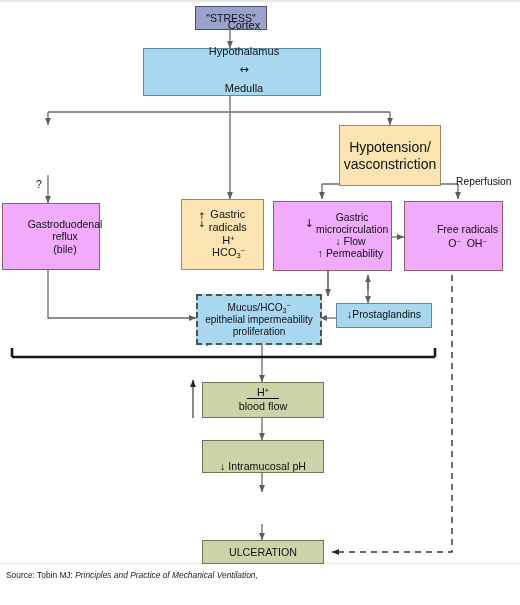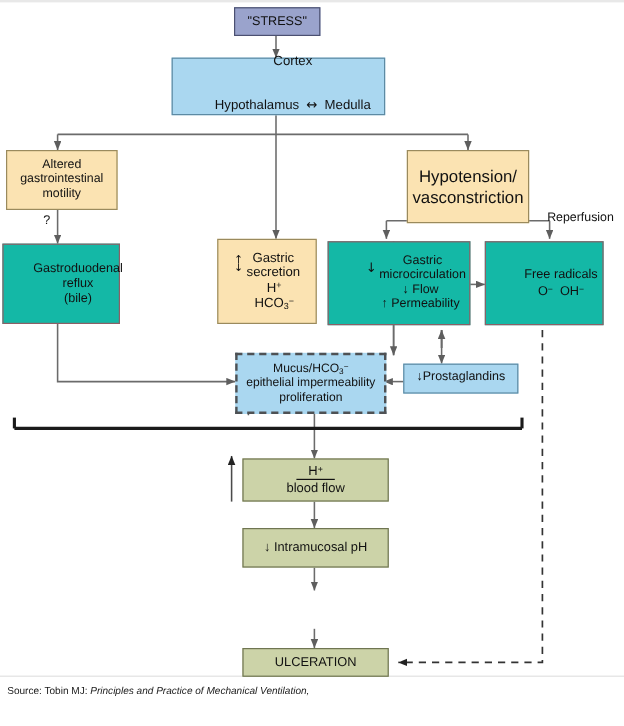--- a/index.html
+++ b/index.html
@@ -29,21 +29,21 @@
     justify-content:center;
     text-align:center;
     color:#111111;
     line-height:1.16;
     z-index:3;
   }
   .box .ln{display:block;white-space:nowrap;}
   .c-stress{background:#9aa3cc;border-color:#4b5071;}
   .c-blue{background:#aad7f0;border-color:#5d8aa3;}
   .c-cream{background:#fbe3b2;border-color:#9a8a5d;}
-  .c-red{background:#14b8a6;border-color:#8c5f66;padding-left:28px;}
+  .c-red{background:#f0abfc;border-color:#8c5f66;padding-left:28px;}
   .c-green{background:#ccd3a8;border-color:#6f7552;}
   .c-muc{background:#aad7f0;border:2px dashed #4e5154;}
 
   .lbl{
     position:absolute;
     color:#111111;
     white-space:nowrap;
     z-index:4;
   }
   .footer{
@@ -157,50 +157,45 @@
       <path d="M452,275 L452,552 L332,552" marker-end="url(#ahd)"></path>
     </g>
   </svg>
 
   <div class="box c-stress" style="left:195px;top:6px;width:72px;height:24px;font-size:10.5px;">
     <span class="ln">"STRESS"</span>
   </div>
 
   <div class="box c-blue" style="left:143px;top:48px;width:178px;height:48px;font-size:11px;justify-content:flex-end;padding-top:3px;padding-left:24px;">
     <span class="ln">Cortex</span>
-    <span style="display:flex;gap:6px;align-items:center;margin-top:25px;">
+    <span style="display:flex;gap:6px;align-items:center;margin-top:13px;flex-direction:column;">
       <span class="ln">Hypothalamus</span>
       <span class="ln arr">↔</span>
       <span class="ln">Medulla</span>
     </span>
   </div>
 
-  <div class="box c-cream" style="left:5px;top:125px;width:93px;height:50px;font-size:10.3px;">
-    <span class="ln">Altered</span>
-    <span class="ln">gastrointestinal</span>
-    <span class="ln">motility</span>
-  </div>
 
   <div class="lbl" style="left:36px;top:178px;font-size:10.5px;">?</div>
 
   <div class="box c-red" style="left:2px;top:203px;width:98px;height:67px;font-size:10.5px;">
     <span class="ln">Gastroduodenal</span>
     <span class="ln">reflux</span>
     <span class="ln">(bile)</span>
   </div>
 
   <div class="box c-cream" style="left:181px;top:199px;width:83px;height:71px;font-size:11px;">
     <span style="display:flex;align-items:center;gap:3px;">
       <span class="arr" style="font-size:9px;line-height:.85;display:flex;flex-direction:column;">
         <span>↑</span>
           <span>↓</span>
       </span>
       <span style="display:flex;flex-direction:column;align-items:center;">
         <span class="ln">Gastric</span>
-        <span class="ln">secretion</span>
+        <span class="ln">radicals</span>
       </span>
     </span>
     <span class="ln" style="margin-left:12px;">
       <span>H</span><sup>+</sup>
     </span>
     <span class="ln" style="margin-left:12px;">
       <span>HCO</span><sub>3</sub><sup>−</sup>
     </span>
   </div>
 
@@ -242,21 +237,21 @@
     <span class="ln">↓Prostaglandins</span>
   </div>
 
   <div class="box c-green" style="left:202px;top:382px;width:122px;height:36px;font-size:10.8px;">
     <span class="frac">
       <span>H</span><sup>+</sup>
     </span>
     <span class="ln" style="margin-top:1px;">blood flow</span>
   </div>
 
-  <div class="box c-green" style="left:202px;top:440px;width:122px;height:33px;font-size:10.7px;">
+  <div class="box c-green" style="left:202px;top:440px;width:122px;height:33px;font-size:10.7px;justify-content:flex-end;">
     <span class="ln">↓ Intramucosal pH</span>
   </div>
 
 
   <div class="box c-green" style="left:202px;top:540px;width:122px;height:24px;font-size:10.7px;">
     <span class="ln">ULCERATION</span>
   </div>
 
   <div class="footer">
     <div>

